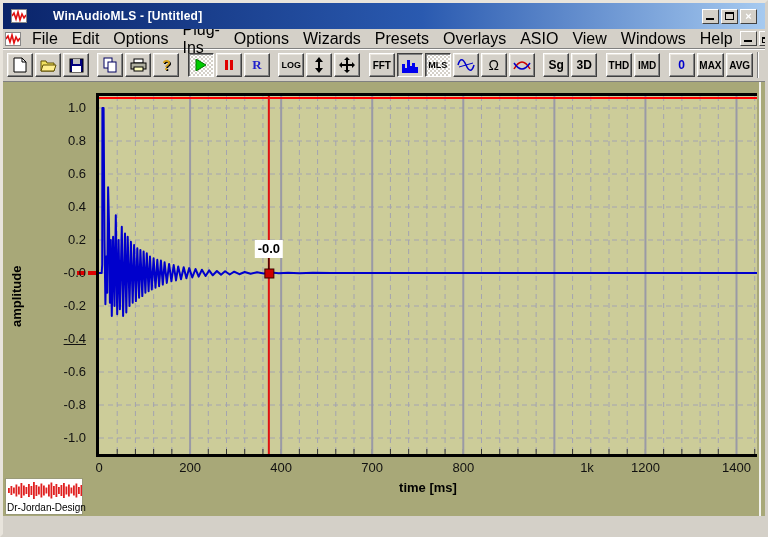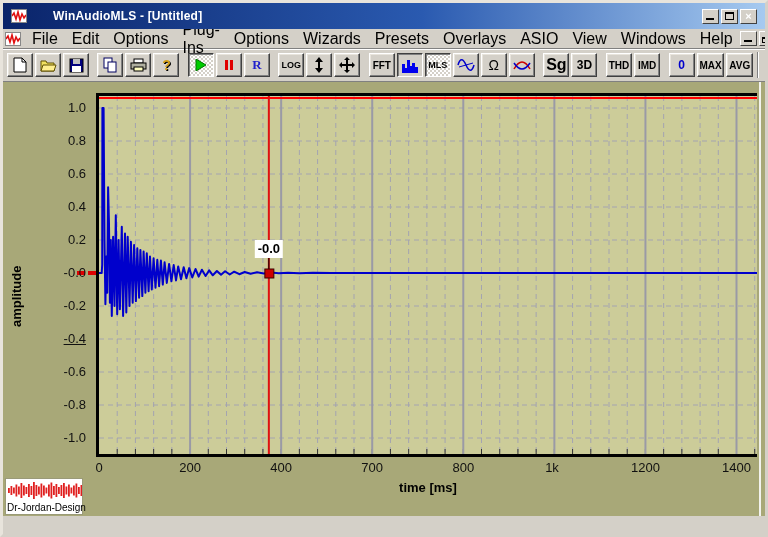--- a/index.html
+++ b/index.html
@@ -207,21 +207,21 @@
         </svg>
       </div>
     <div class="tb" style="font-size:14px;font-weight:normal">Ω</div>
     <div class="tb">
         <svg width="18" height="13" viewBox="0 0 18 13">
           <path d="M1,10 Q9,-4 17,10" fill="none" stroke="#cc0000" stroke-width="1.5"></path>
           <path d="M1,4 Q9,16 17,4" fill="none" stroke="#0000cc" stroke-width="1.5"></path>
         </svg>
       </div>
     <div class="tb-gap"></div>
-    <div class="tb" style="font-size:16px">Sg</div>
+    <div class="tb" style="font-size:12px">Sg</div>
     <div class="tb" style="font-size:12px">3D</div>
     <div class="tb-gap"></div>
     <div class="tb">THD</div>
     <div class="tb">IMD</div>
     <div class="tb-gap"></div>
     <div class="tb blue" style="font-size:12px">0</div>
     <div class="tb">MAX</div>
     <div class="tb">AVG</div>
     <div class="tb-sep"></div>
   </div>
@@ -341,21 +341,21 @@
         <span class="ytick" style="top: 216px;">-0.2</span>
         <span class="ytick" style="top: 249px; text-decoration: underline;">-0.4</span>
         <span class="ytick" style="top: 282px;">-0.6</span>
         <span class="ytick" style="top: 315px;">-0.8</span>
         <span class="ytick" style="top: 348px;">-1.0</span>
         <span class="xtick" style="left: 96px;">0</span>
         <span class="xtick" style="left: 187.073px;">200</span>
         <span class="xtick" style="left: 278.145px;">400</span>
         <span class="xtick" style="left: 369.218px;">700</span>
         <span class="xtick" style="left: 460.291px;">800</span>
-        <span class="xtick" style="left: 549px; text-align: center;">1k</span>
+        <span class="xtick" style="left: 584px; text-align: center;">1k</span>
         <span class="xtick" style="left: 642.436px;">1200</span>
         <span class="xtick" style="left: 733.509px;">1400</span>
       </div>
 
     <div id="logo">
       <svg id="logo-svg" width="76" height="23" viewBox="0 0 76 23">
           <rect x="2" y="9" width="1.8" height="5" fill="#e02020"></rect>
           <rect x="4.5" y="7" width="1.8" height="9" fill="#e02020"></rect>
           <rect x="7" y="8.5" width="1.8" height="6" fill="#e02020"></rect>
           <rect x="9.5" y="5.5" width="1.8" height="12" fill="#e02020"></rect>

